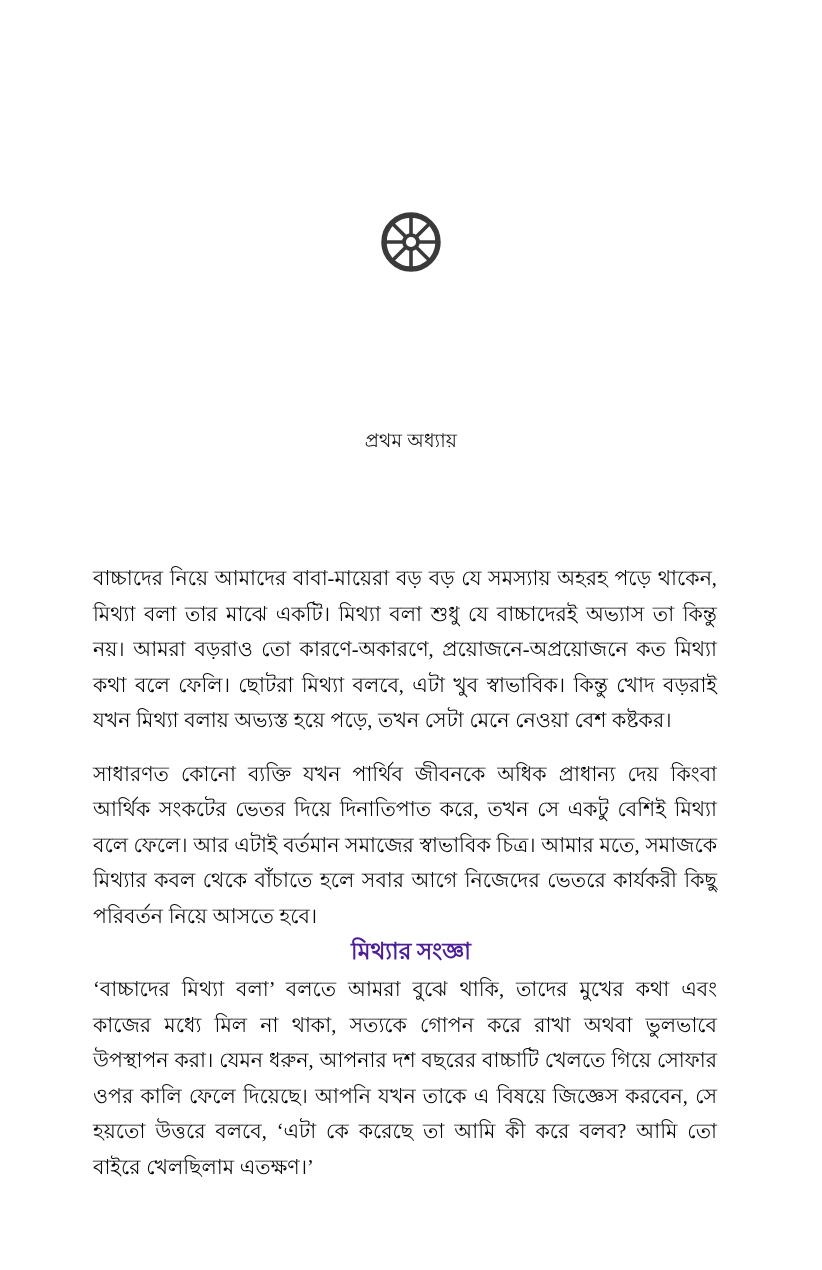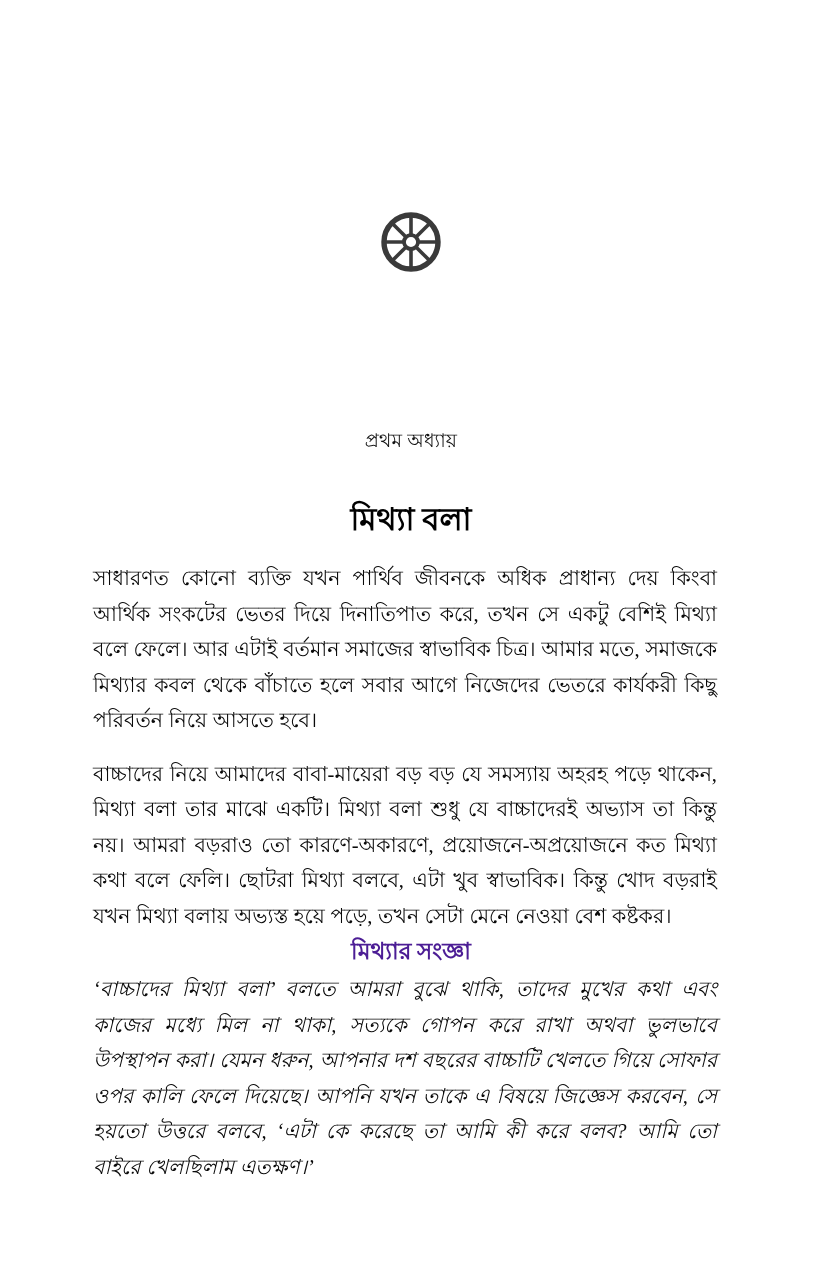--- a/index.html
+++ b/index.html
@@ -93,21 +93,20 @@
     color: #0a0a0a;
   }
   .para:last-child { margin-bottom: 0; }
 
   
   .body-area-2 {
     position: absolute;
     left: 93px;
     top: 972px;
     width: 624px;
-    font-style: italic;
   }
 </style>
 </head>
 <body>
 
 <div class="page">
 
   <div class="ornament-wrap">
     <svg class="ornament" viewBox="0 0 100 100" aria-hidden="true">
 
@@ -121,25 +120,24 @@
         <line x1="18.2" y1="18.2" x2="81.8" y2="81.8"></line>
         <line x1="81.8" y1="18.2" x2="18.2" y2="81.8"></line>
       </g>
 
       <circle cx="50" cy="50" r="11.5" fill="#ffffff" stroke="#3a3a3a" stroke-width="6"></circle>
     </svg>
   </div>
 
   <div class="chapter-label">প্রথম অধ্যায়</div>
 
-  <h1 class="chapter-title">মিথ্যা বলা</h1>
 
   <div class="body-area">
+    <p class="para">বাচ্চাদের নিয়ে আমাদের বাবা-মায়েরা বড় বড় যে সমস্যায় অহরহ পড়ে থাকেন, মিথ্যা বলা তার মাঝে একটি। মিথ্যা বলা শুধু যে বাচ্চাদেরই অভ্যাস তা কিন্তু নয়। আমরা বড়রাও তো কারণে-অকারণে, প্রয়োজনে-অপ্রয়োজনে কত মিথ্যা কথা বলে ফেলি। ছোটরা মিথ্যা বলবে, এটা খুব স্বাভাবিক। কিন্তু খোদ বড়রাই যখন মিথ্যা বলায় অভ্যস্ত হয়ে পড়ে, তখন সেটা মেনে নেওয়া বেশ কষ্টকর।</p>
     <p class="para">সাধারণত কোনো ব্যক্তি যখন পার্থিব জীবনকে অধিক প্রাধান্য দেয় কিংবা আর্থিক সংকটের ভেতর দিয়ে দিনাতিপাত করে, তখন সে একটু বেশিই মিথ্যা বলে ফেলে। আর এটাই বর্তমান সমাজের স্বাভাবিক চিত্র। আমার মতে, সমাজকে মিথ্যার কবল থেকে বাঁচাতে হলে সবার আগে নিজেদের ভেতরে কার্যকরী কিছু পরিবর্তন নিয়ে আসতে হবে।</p>
-    <p class="para">বাচ্চাদের নিয়ে আমাদের বাবা-মায়েরা বড় বড় যে সমস্যায় অহরহ পড়ে থাকেন, মিথ্যা বলা তার মাঝে একটি। মিথ্যা বলা শুধু যে বাচ্চাদেরই অভ্যাস তা কিন্তু নয়। আমরা বড়রাও তো কারণে-অকারণে, প্রয়োজনে-অপ্রয়োজনে কত মিথ্যা কথা বলে ফেলি। ছোটরা মিথ্যা বলবে, এটা খুব স্বাভাবিক। কিন্তু খোদ বড়রাই যখন মিথ্যা বলায় অভ্যস্ত হয়ে পড়ে, তখন সেটা মেনে নেওয়া বেশ কষ্টকর।</p>
   </div>
 
   <h2 class="section-heading">মিথ্যার সংজ্ঞা</h2>
 
   <div class="body-area-2">
     <p class="para">‘বাচ্চাদের মিথ্যা বলা’ বলতে আমরা বুঝে থাকি, তাদের মুখের কথা এবং কাজের মধ্যে মিল না থাকা, সত্যকে গোপন করে রাখা অথবা ভুলভাবে উপস্থাপন করা। যেমন ধরুন, আপনার দশ বছরের বাচ্চাটি খেলতে গিয়ে সোফার ওপর কালি ফেলে দিয়েছে। আপনি যখন তাকে এ বিষয়ে জিজ্ঞেস করবেন, সে হয়তো উত্তরে বলবে, ‘এটা কে করেছে তা আমি কী করে বলব? আমি তো বাইরে খেলছিলাম এতক্ষণ।’</p>
   </div>
 
 </div>
 

